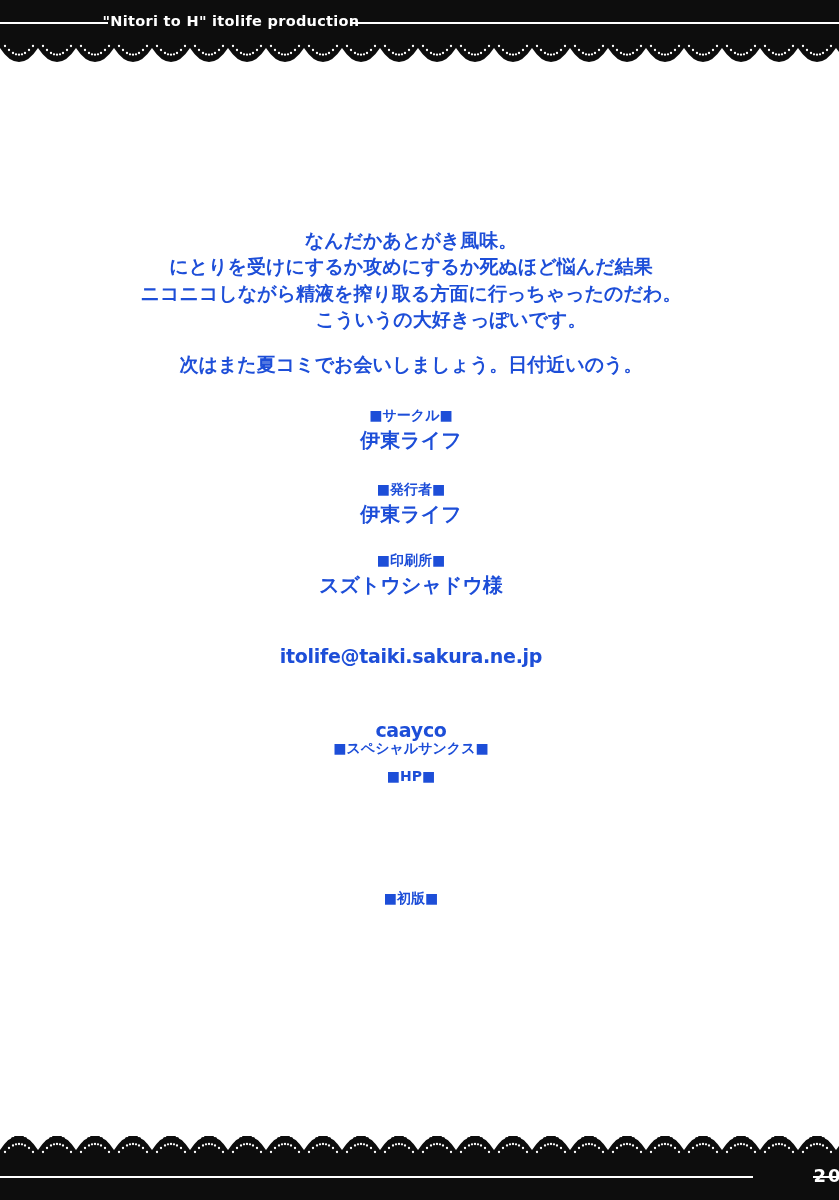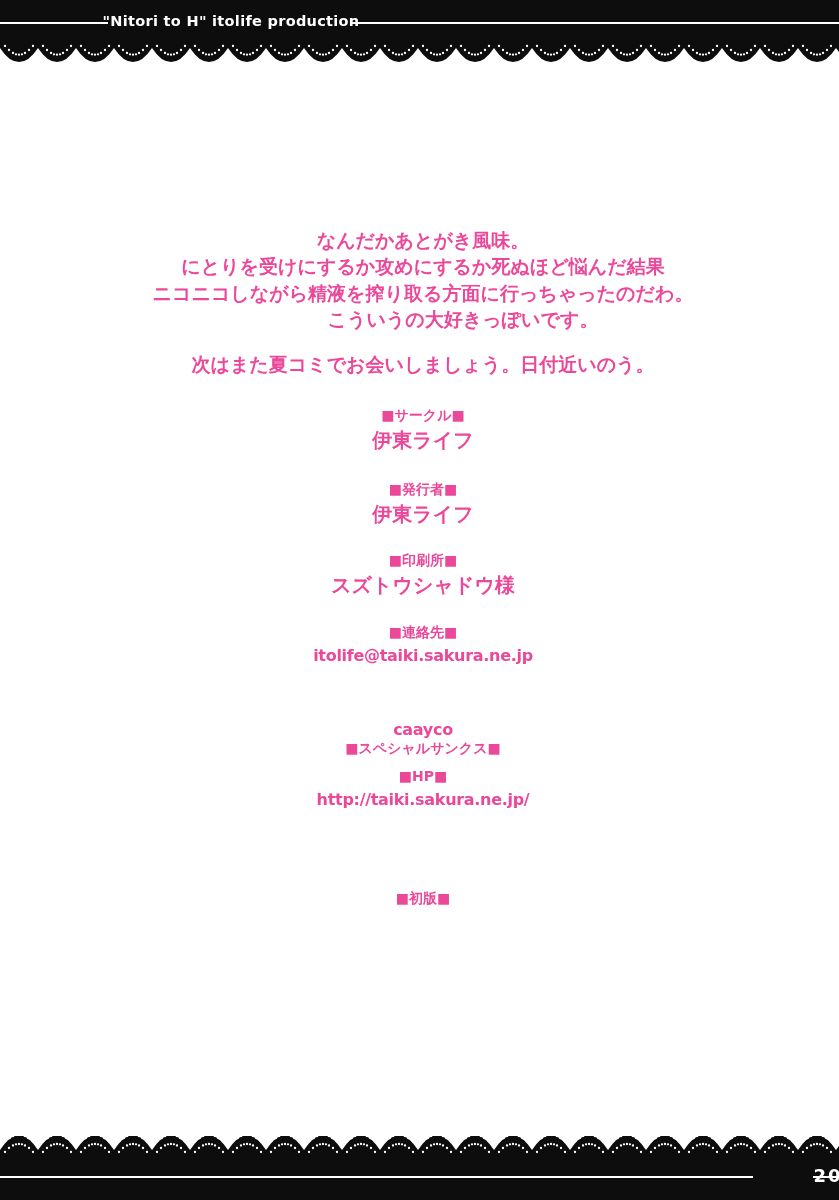--- a/index.html
+++ b/index.html
@@ -85,31 +85,31 @@
     text-align: center;
     color: #ffffff;
     font-size: 18px;
     font-weight: bold;
     letter-spacing: 2px;
   }
 
   
   .txt {
     position: absolute;
-    left: 16px;
+    left: 4px;
     width: 814px;
     text-align: center;
-    color: #ec4899;
+    color: #1d4ed8;
     font-weight: bold;
     white-space: nowrap;
   }
   .para   { font-size: 19px; line-height: 26px; }
   .headg  { font-size: 14px; line-height: 24px; }
   .valjp  { font-size: 20px; line-height: 24px; }
-  .latin  { font-size: 16px; line-height: 24px; letter-spacing: -0.3px; }
+  .latin  { font-size: 19px; line-height: 24px; letter-spacing: -0.3px; }
 
   .t-p0 { top: 227px; }
   .t-p1 { top: 253px; }
   .t-p2 { top: 280px; }
   .t-p3 { top: 306px; padding-left: 40px; }
   .t-see { top: 351px; }
 
   .t-c0h { top: 403px; }  .t-c0v { top: 428px; }
   .t-c1h { top: 477px; }  .t-c1v { top: 502px; }
   .t-c2h { top: 548px; }  .t-c2v { top: 573px; }
@@ -158,28 +158,26 @@
 
   <div class="txt headg t-c0h">■サークル■</div>
   <div class="txt valjp t-c0v">伊東ライフ</div>
 
   <div class="txt headg t-c1h">■発行者■</div>
   <div class="txt valjp t-c1v">伊東ライフ</div>
 
   <div class="txt valjp t-c2v">スズトウシャドウ様</div>
   <div class="txt headg t-c2h">■印刷所■</div>
 
-  <div class="txt headg t-c3h">■連絡先■</div>
   <div class="txt latin t-c3v">itolife@taiki.sakura.ne.jp</div>
 
   <div class="txt headg t-c4h">■スペシャルサンクス■</div>
   <div class="txt latin t-c4v">caayco</div>
 
   <div class="txt headg t-c5h">■HP■</div>
-  <div class="txt latin t-c5v">http://taiki.sakura.ne.jp/</div>
 
   <div class="txt headg t-c7h">■初版■</div>
 
   <svg class="lace-bottom" width="839" height="24" viewBox="0 0 839 24" xmlns="http://www.w3.org/2000/svg">
     <defs>
       <pattern id="laceBottom" x="0" y="0" width="38" height="24" patternUnits="userSpaceOnUse">
         <path d="M0,24 H38 V14 Q29,0 19,0 Q9,0 0,14 Z" fill="#0d0d0d"></path>
         <g fill="#0d0d0d">
           <circle cx="5" cy="12" r="2.1"></circle>
           <circle cx="9" cy="6.5" r="2.1"></circle>

